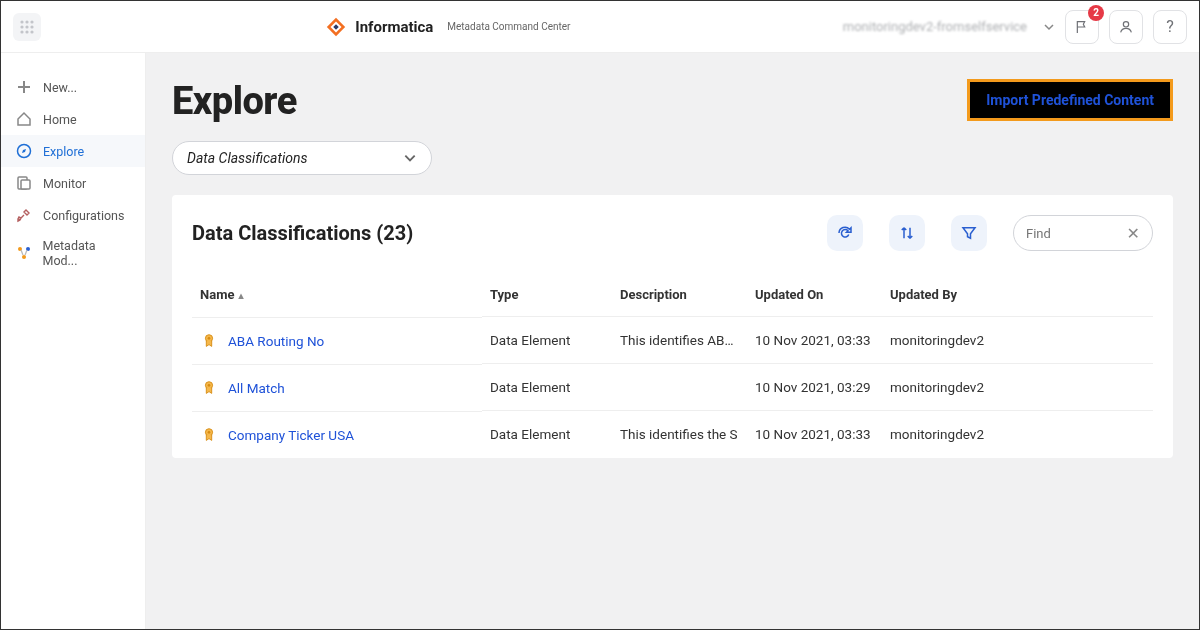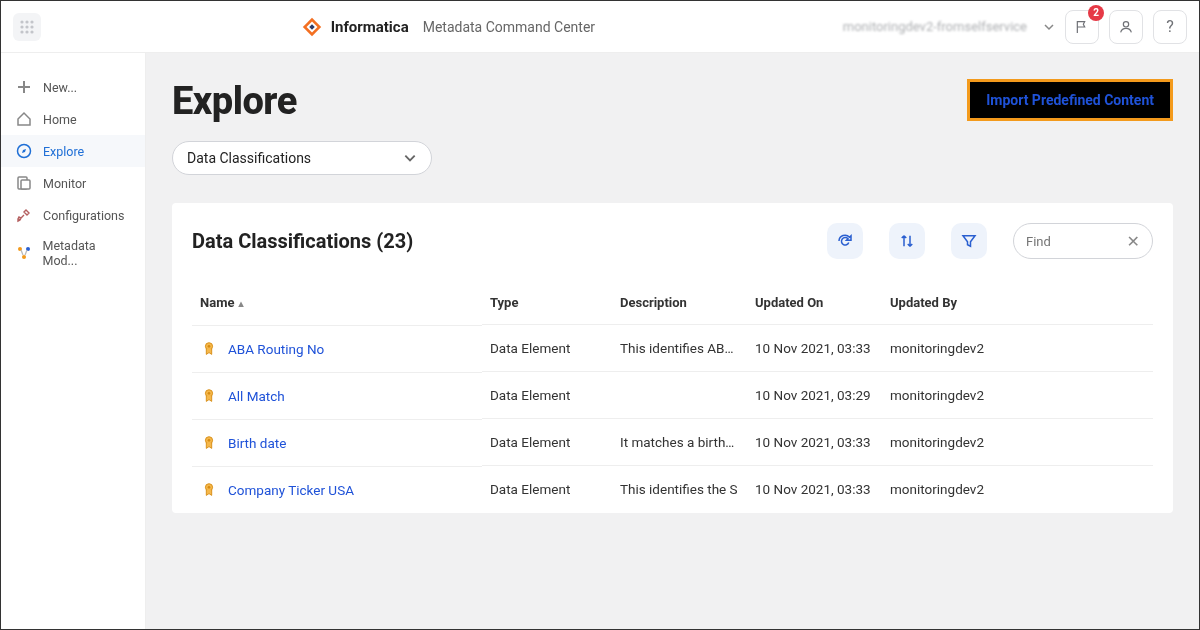--- a/index.html
+++ b/index.html
@@ -4,45 +4,45 @@
 <style>
   * { box-sizing: border-box; margin: 0; padding: 0; font-family: -apple-system, BlinkMacSystemFont, "Segoe UI", Roboto, Helvetica, Arial, sans-serif; }
   body { width: 1200px; height: 630px; overflow: hidden; background: #fff; border: 1px solid #333; }
   .topbar { height: 52px; display: flex; align-items: center; padding: 0 12px; border-bottom: 1px solid #eee; background: #fff; }
   .topbar-left { width: 40px; }
   .grid-dots { width: 28px; height: 28px; border-radius: 6px; background: #f3f4f6; display: flex; align-items: center; justify-content: center; }
   .grid-dots svg { width: 16px; height: 16px; }
   .topbar-center { flex: 1; display: flex; align-items: center; justify-content: center; gap: 8px; }
   .logo { width: 22px; height: 22px; }
   .brand-name { font-weight: 700; font-size: 15px; color: #222; }
-  .product-name { font-size: 14px; color: #666; margin-left: 6px; }
+  .product-name { font-size: 10px; color: #666; margin-left: 6px; }
   .topbar-right { display: flex; align-items: center; gap: 10px; }
   .org { color: #aeb0b3; font-size: 13px; filter: blur(1px); margin-right: 6px; }
   .chev-down { width: 12px; height: 12px; fill: #888; }
   .icon-btn { width: 34px; height: 34px; border: 1px solid #e1e2e5; border-radius: 8px; background: #fff; display: flex; align-items: center; justify-content: center; color: #6f7176; position: relative; cursor: pointer; }
   .icon-btn svg { width: 16px; height: 16px; }
   .badge { position: absolute; top: -6px; right: -6px; background: #e63946; color: #fff; font-size: 10px; font-weight: 700; border-radius: 50%; width: 16px; height: 16px; display: flex; align-items: center; justify-content: center; }
 
   .layout { display: flex; height: calc(100% - 52px); }
   .sidebar { width: 145px; border-right: 1px solid #eee; padding-top: 18px; background: #fff; }
   .nav-item { display: flex; align-items: center; gap: 10px; padding: 7px 14px; font-size: 12.5px; color: #555; cursor: pointer; }
   .nav-item.active { color: #1f6fd6; background: #f6f8fb; }
   .nav-item .ico { width: 18px; height: 18px; display: flex; align-items: center; justify-content: center; color: #888; }
   .nav-item.active .ico { color: #1f6fd6; }
   .nav-item .ico svg { width: 16px; height: 16px; }
 
   .main { flex: 1; background: #f1f1f2; padding: 26px 26px 0 26px; overflow: hidden; }
   .page-header { display: flex; justify-content: space-between; align-items: flex-start; }
   .page-title { font-size: 38px; font-weight: 800; color: #222; letter-spacing: -0.5px; }
   .import-btn { border: 3px solid #f39a1c; padding: 10px 16px; background: #000000; color: #1f52d8; font-weight: 700; font-size: 14px; cursor: pointer; }
 
-  .dropdown { margin-top: 18px; display: inline-flex; align-items: center; justify-content: space-between; width: 260px; padding: 8px 14px; background: #fff; border: 1px solid #d2d4d9; border-radius: 18px; font-size: 14px; color: #222; cursor: pointer; }
+  .dropdown { margin-top: 18px; display: inline-flex; align-items: center; justify-content: space-between; width: 260px; padding: 8px 14px; background: #fff; border: 1px solid #d2d4d9; border-radius: 18px; font-size: 14px; color: #222; cursor: pointer; font-style: italic; }
   .dropdown .chev { width: 14px; height: 14px; }
 
-  .panel { margin-top: 28px; background: #fff; border-radius: 4px; padding: 20px 20px 0 20px; }
+  .panel { margin-top: 20px; background: #fff; border-radius: 4px; padding: 20px 20px 0 20px; }
   .panel-header { display: flex; justify-content: space-between; align-items: center; margin-bottom: 22px; }
   .panel-title { font-size: 20px; font-weight: 700; color: #222; }
   .panel-actions { display: flex; align-items: flex-end; gap: 26px; }
   .action-btn { width: 36px; height: 36px; border-radius: 10px; background: #eef3fb; display: flex; align-items: center; justify-content: center; color: #2a5fd0; cursor: pointer; }
   .action-btn svg { width: 18px; height: 18px; }
   .find-box { width: 140px; height: 36px; border: 1px solid #d2d4d9; border-radius: 18px; display: flex; align-items: center; padding: 0 12px; gap: 6px; }
   .find-box input { border: none; outline: none; flex: 1; font-size: 13px; color: #555; width: 80px; }
   .find-box .close { color: #888; cursor: pointer; }
 
   table { width: 100%; border-collapse: collapse; table-layout: fixed; }
@@ -254,34 +254,20 @@
               <td>10 Nov 2021, 03:29</td>
               <td>monitoringdev2</td>
             </tr>
             <tr>
               <td class="name-cell">
                 <svg class="row-icon" viewBox="0 0 20 20">
                   <circle cx="10" cy="7" r="4" fill="#f5b74a" stroke="#d68b12" stroke-width="1"></circle>
                   <path d="M7 10v6l3-2 3 2v-6" fill="#f5b74a" stroke="#d68b12" stroke-width="1"></path>
                   <circle cx="10" cy="7" r="1.5" fill="#d68b12"></circle>
                 </svg>
-                <a href="#">Birth date</a>
-              </td>
-              <td>Data Element</td>
-              <td>It matches a birthda</td>
-              <td>10 Nov 2021, 03:33</td>
-              <td>monitoringdev2</td>
-            </tr>
-            <tr>
-              <td class="name-cell">
-                <svg class="row-icon" viewBox="0 0 20 20">
-                  <circle cx="10" cy="7" r="4" fill="#f5b74a" stroke="#d68b12" stroke-width="1"></circle>
-                  <path d="M7 10v6l3-2 3 2v-6" fill="#f5b74a" stroke="#d68b12" stroke-width="1"></path>
-                  <circle cx="10" cy="7" r="1.5" fill="#d68b12"></circle>
-                </svg>
                 <a href="#">Company Ticker USA</a>
               </td>
               <td>Data Element</td>
               <td>This identifies the S</td>
               <td>10 Nov 2021, 03:33</td>
               <td>monitoringdev2</td>
             </tr>
           </tbody>
       </table>
     </div>

